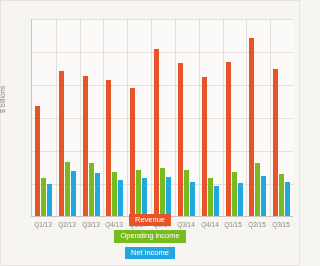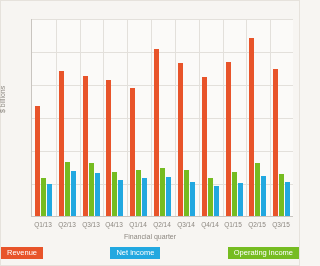--- a/index.html
+++ b/index.html
@@ -80,20 +80,21 @@
   }
 
   
   #legend{
     position:absolute;
     left:0;right:0;bottom:6px;
     display:flex;
     justify-content:space-between;
     align-items:center;
     gap:4px;
+    flex-direction:column;
   }
   .legend-item{
     font-size:7.5px;
     color:#ffffff;
     padding:2px 6px 3px 6px;
     line-height:1;
     white-space:nowrap;
   }
 </style>
 </head>
@@ -195,16 +196,16 @@
       <div class="xtick" style="left: 194px;">Q4/14</div>
       <div class="xtick" style="left: 217px;">Q1/15</div>
       <div class="xtick" style="left: 241px;">Q2/15</div>
       <div class="xtick" style="left: 265px;">Q3/15</div>
     </div>
 
   <div id="x-axis-label">Financial quarter</div>
 
   <div id="legend">
       <div class="legend-item" style="background: rgb(232, 84, 42);">Revenue</div>
+      <div class="legend-item" style="background: rgb(118, 188, 33);">Operating income</div>
       <div class="legend-item" style="background: rgb(34, 168, 224);">Net income</div>
-      <div class="legend-item" style="background: rgb(118, 188, 33);">Operating income</div>
     </div>
 </div>
 
 </body></html>

